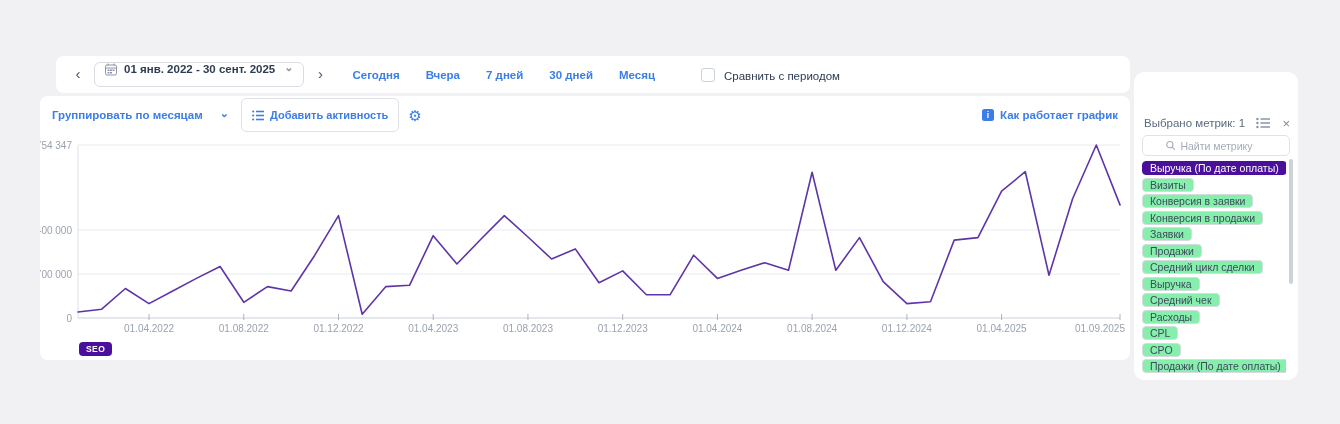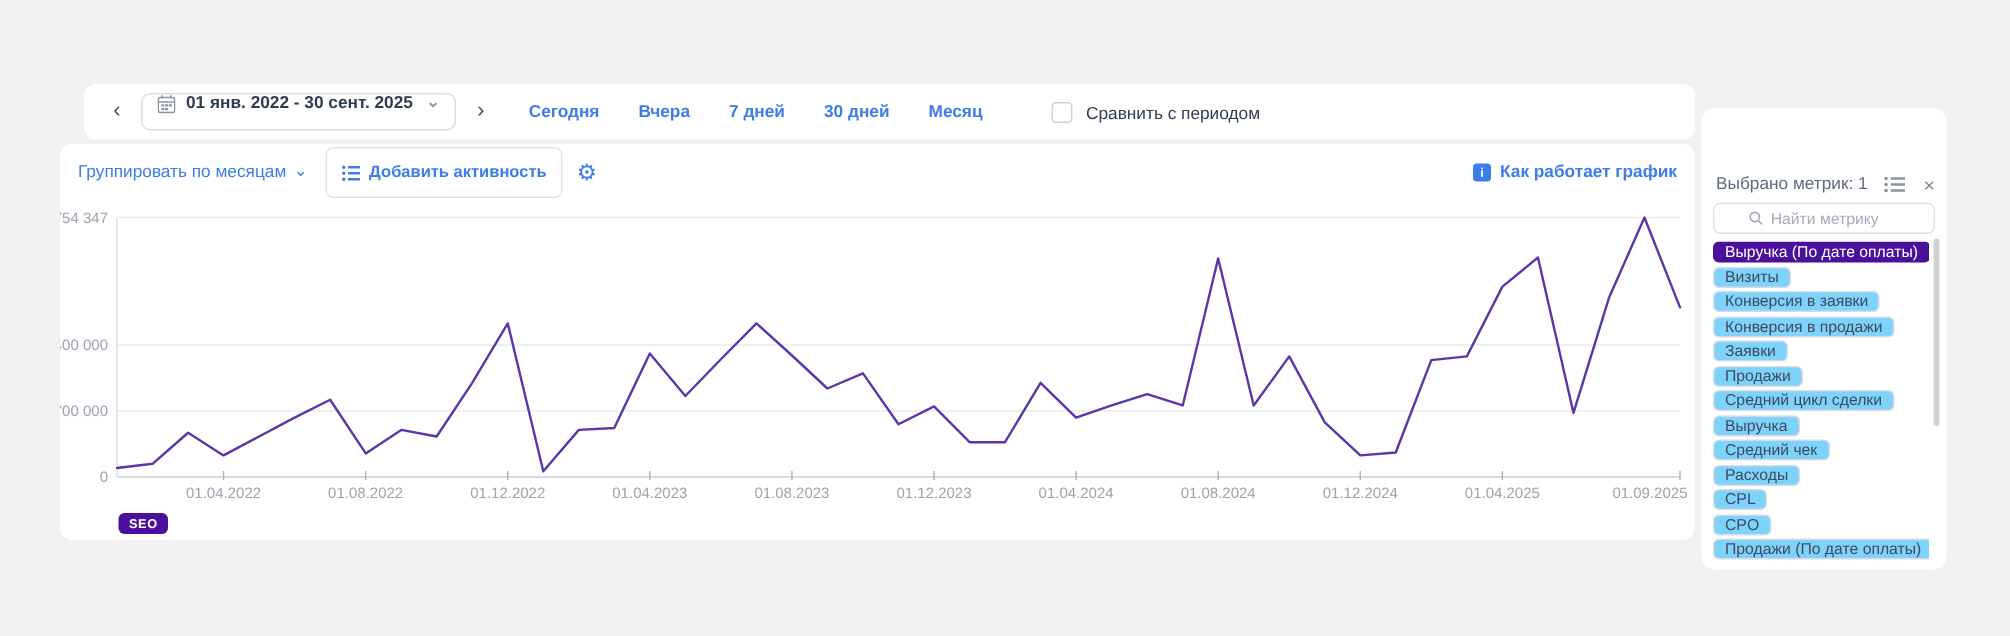--- a/index.html
+++ b/index.html
@@ -27,22 +27,22 @@
   .qlink { color:#3b7de9; font-size:11.5px; font-weight:600; cursor:pointer; white-space:nowrap; }
   .compare { display:flex; align-items:flex-end; gap:9px; margin-left:46px; }
   .checkbox { width:14px; height:14px; border:1px solid #ccd2da; border-radius:3px;
     background:#fff; cursor:pointer; }
   .compare-label { font-size:11.5px; color:#2e3c52; }
 
   
   .chart-card { left:40px; top:96px; width:1090px; height:264px; border-radius:8px; }
   .actions-row { position:absolute; left:0; top:0; width:100%; height:32px;
     display:flex; align-items:center; padding:6px 12px 0 12px; }
-  .group-link { color:#3b7de9; font-size:11.5px; font-weight:400; cursor:pointer;
-    display:flex; align-items:center; gap:5px; }
+  .group-link { color:#3b7de9; font-size:11.5px; font-weight:700; cursor:pointer;
+    display:flex; align-items:center; gap:17px; }
   .group-link .chev { font-size:11px; transform:translateY(-2px); }
   .add-activity-btn { display:flex; align-items:center; gap:6px; margin-left:12px;
     height:24px; padding:16px 10px; border:1px solid #dfe3e9; border-radius:5px;
     background:#fff; color:#3b7de9; font-size:11px; font-weight:600; cursor:pointer; }
   .gear-btn { margin-left:9px; color:#3b7de9; font-size:15px; line-height:15px; cursor:pointer; }
   .how-link { margin-left:auto; display:flex; align-items:center; gap:6px; cursor:pointer; }
   .info-ic { width:12px; height:12px; border-radius:2.5px; background:#3b7de9; color:#fff;
     font-size:8.5px; font-weight:700; text-align:center; line-height:12px; font-style:normal; }
   .how-label { color:#3b7de9; font-size:11.5px; font-weight:600; }
   #chart-svg { position:absolute; left:0; top:0; }
@@ -59,21 +59,21 @@
   .panel-head .close-btn { margin-left:12px; color:#7d8794; font-size:13px; line-height:13px; cursor:pointer; }
   .search-box { position:absolute; left:8px; right:8px; top:63px; height:21px;
     border:1px solid #dfe2e7; border-radius:5px; display:flex; align-items:center;
     gap:5px; padding:0 23px; background:#fff; }
   .search-box input { border:none; outline:none; width:100%; font-size:10.5px;
     font-family:"Liberation Sans", sans-serif; color:#2e3c52; background:transparent; }
   .search-box input::placeholder { color:#a4acb8; }
   .metrics-list { position:absolute; left:8px; right:12px; top:89px; height:214px;
     overflow:hidden; display:flex; flex-direction:column; align-items:flex-start; }
   .chip { display:inline-flex; align-items:center; height:14px; padding:0 7px;
-    margin-bottom:2.5px; border:1px solid #d6dae1; border-radius:4px; background:#7dd3fc;
+    margin-bottom:2.5px; border:1px solid #d6dae1; border-radius:4px; background:#86efac;
     font-size:10.5px; line-height:12px; color:#3f4a5e; cursor:pointer; white-space:nowrap; }
   .chip-selected { background:#4b109b; border-color:#4b109b; color:#fff; }
   .scroll-thumb { position:absolute; right:5px; top:87px; width:4px; height:125px;
     border-radius:2px; background:#cdd2d9; cursor:pointer; }
 
   .icon-svg { display:block; }
 </style>
 </head>
 <body>
 

